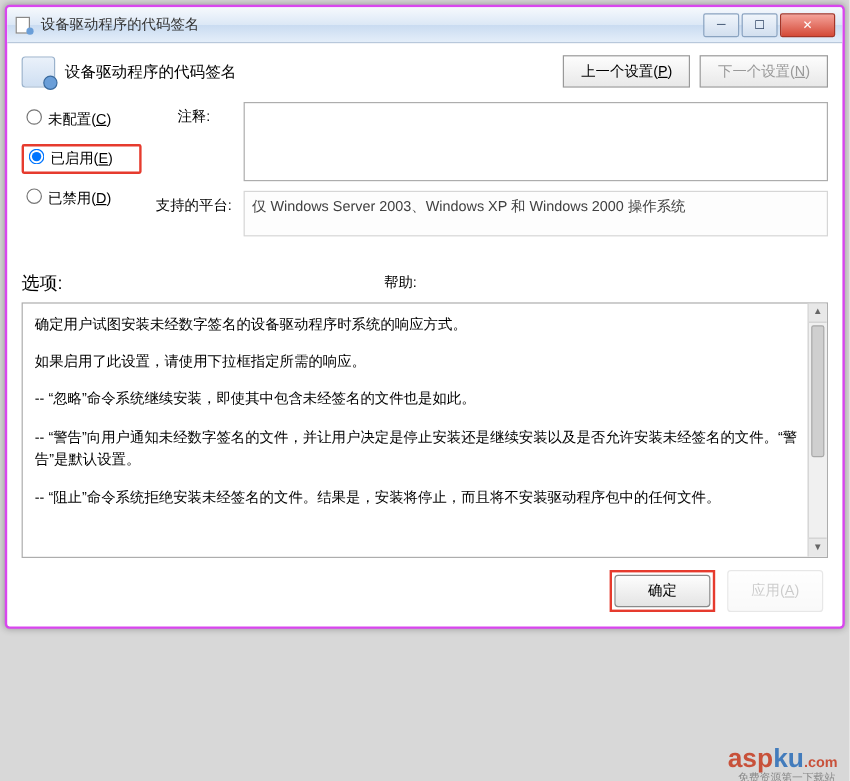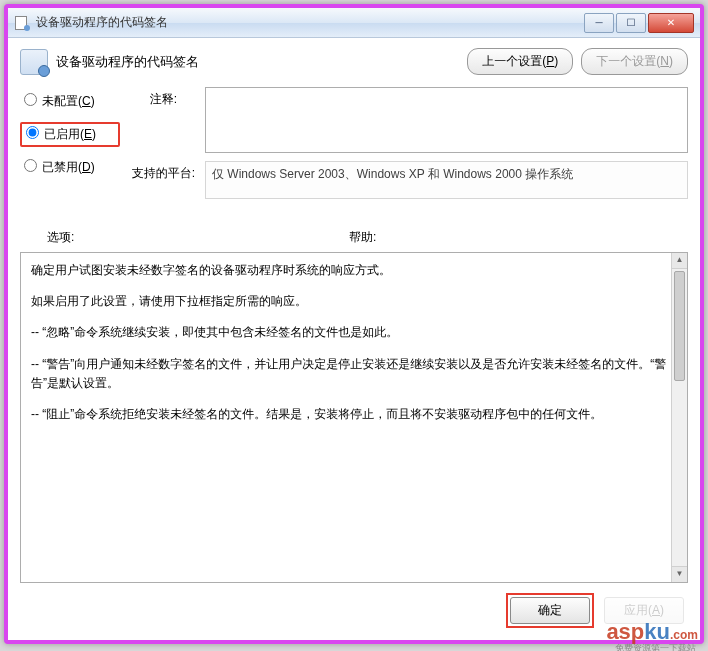--- a/index.html
+++ b/index.html
@@ -8,23 +8,23 @@
       font-size: 12px;
       background: #d8d8d8;
       width: 708px;
       height: 651px;
       overflow: hidden;
       position: relative;
     }
     .window {
       margin: 4px;
       width: 700px;
-      height: 640px;
+      height: 520px;
       background: #fff;
-      border: 4px solid #d946ef;
+      border: 2px solid #d946ef;
       border-radius: 4px;
       overflow: hidden;
       box-shadow: 0 0 6px rgba(0,0,0,0.3);
     }
     .titlebar {
       height: 30px;
       background: linear-gradient(to bottom, #f6f9fd 0%, #dce8f6 50%, #c9dbf1 51%, #e4eef9 100%);
       border-bottom: 1px solid #b8c8db;
       display: flex;
       align-items: center;
@@ -96,21 +96,21 @@
       background: #6a9ed8;
       border-radius: 50%;
       right: -3px; bottom: -3px;
       border: 1px solid #3a6a9e;
     }
     .header-title { font-size: 13px; flex: 1; }
     .nav-buttons { display: flex; gap: 8px; }
     .nav-btn {
       padding: 4px 14px;
       border: 1px solid #999;
-      border-radius: 11px;
+      border-radius: 0;
       background: linear-gradient(to bottom,#fdfdfd,#e8e8e8);
       font-size: 12px;
       cursor: pointer;
     }
     .nav-btn.disabled { color: #999; cursor: default; }
     .config-area { display: flex; gap: 10px; margin-bottom: 10px; }
     .radio-col { width: 100px; padding-top: 4px; }
     .radio-item {
       display: flex; align-items: flex-start;
       margin-bottom: 10px;
@@ -138,21 +138,21 @@
     .platform-field {
       flex: 1;
       height: 38px;
       border: 1px solid #d6d6d6;
       background: #fdfdfd;
       padding: 4px 6px;
       font-size: 12px;
       color: #404040;
     }
     .section-labels { display: flex; margin-top: 12px; margin-bottom: 6px; }
-    .section-labels .left-lbl { width: 302px; font-size: 12px; margin-left: 27px; }
+    .section-labels .left-lbl { width: 302px; font-size: 15px; }
     .section-labels .right-lbl { flex: 1; font-size: 12px; }
     .main-panels { display: flex; gap: 8px; flex: 1; min-height: 0; }
     .panel {
       border: 1px solid #adadad;
       background: #fff;
       padding: 8px 10px;
       overflow-y: auto;
       font-size: 12px;
       line-height: 1.6;
     }
@@ -205,21 +205,20 @@
       border-left: 4px solid transparent;
       border-right: 4px solid transparent;
       border-top: 5px solid #333;
     }
     .help-p { margin-bottom: 12px; }
     .footer {
       display: flex;
       justify-content: flex-end;
       gap: 10px;
       padding: 10px 4px 2px;
-      align-items: center;
       position: relative;
     }
     .footer-btn {
       width: 80px;
       padding: 4px 0;
       border: 1px solid #8a8a8a;
       border-radius: 3px;
       background: linear-gradient(to bottom,#fdfdfd,#e4e4e4);
       font-size: 12px;
       cursor: pointer;

